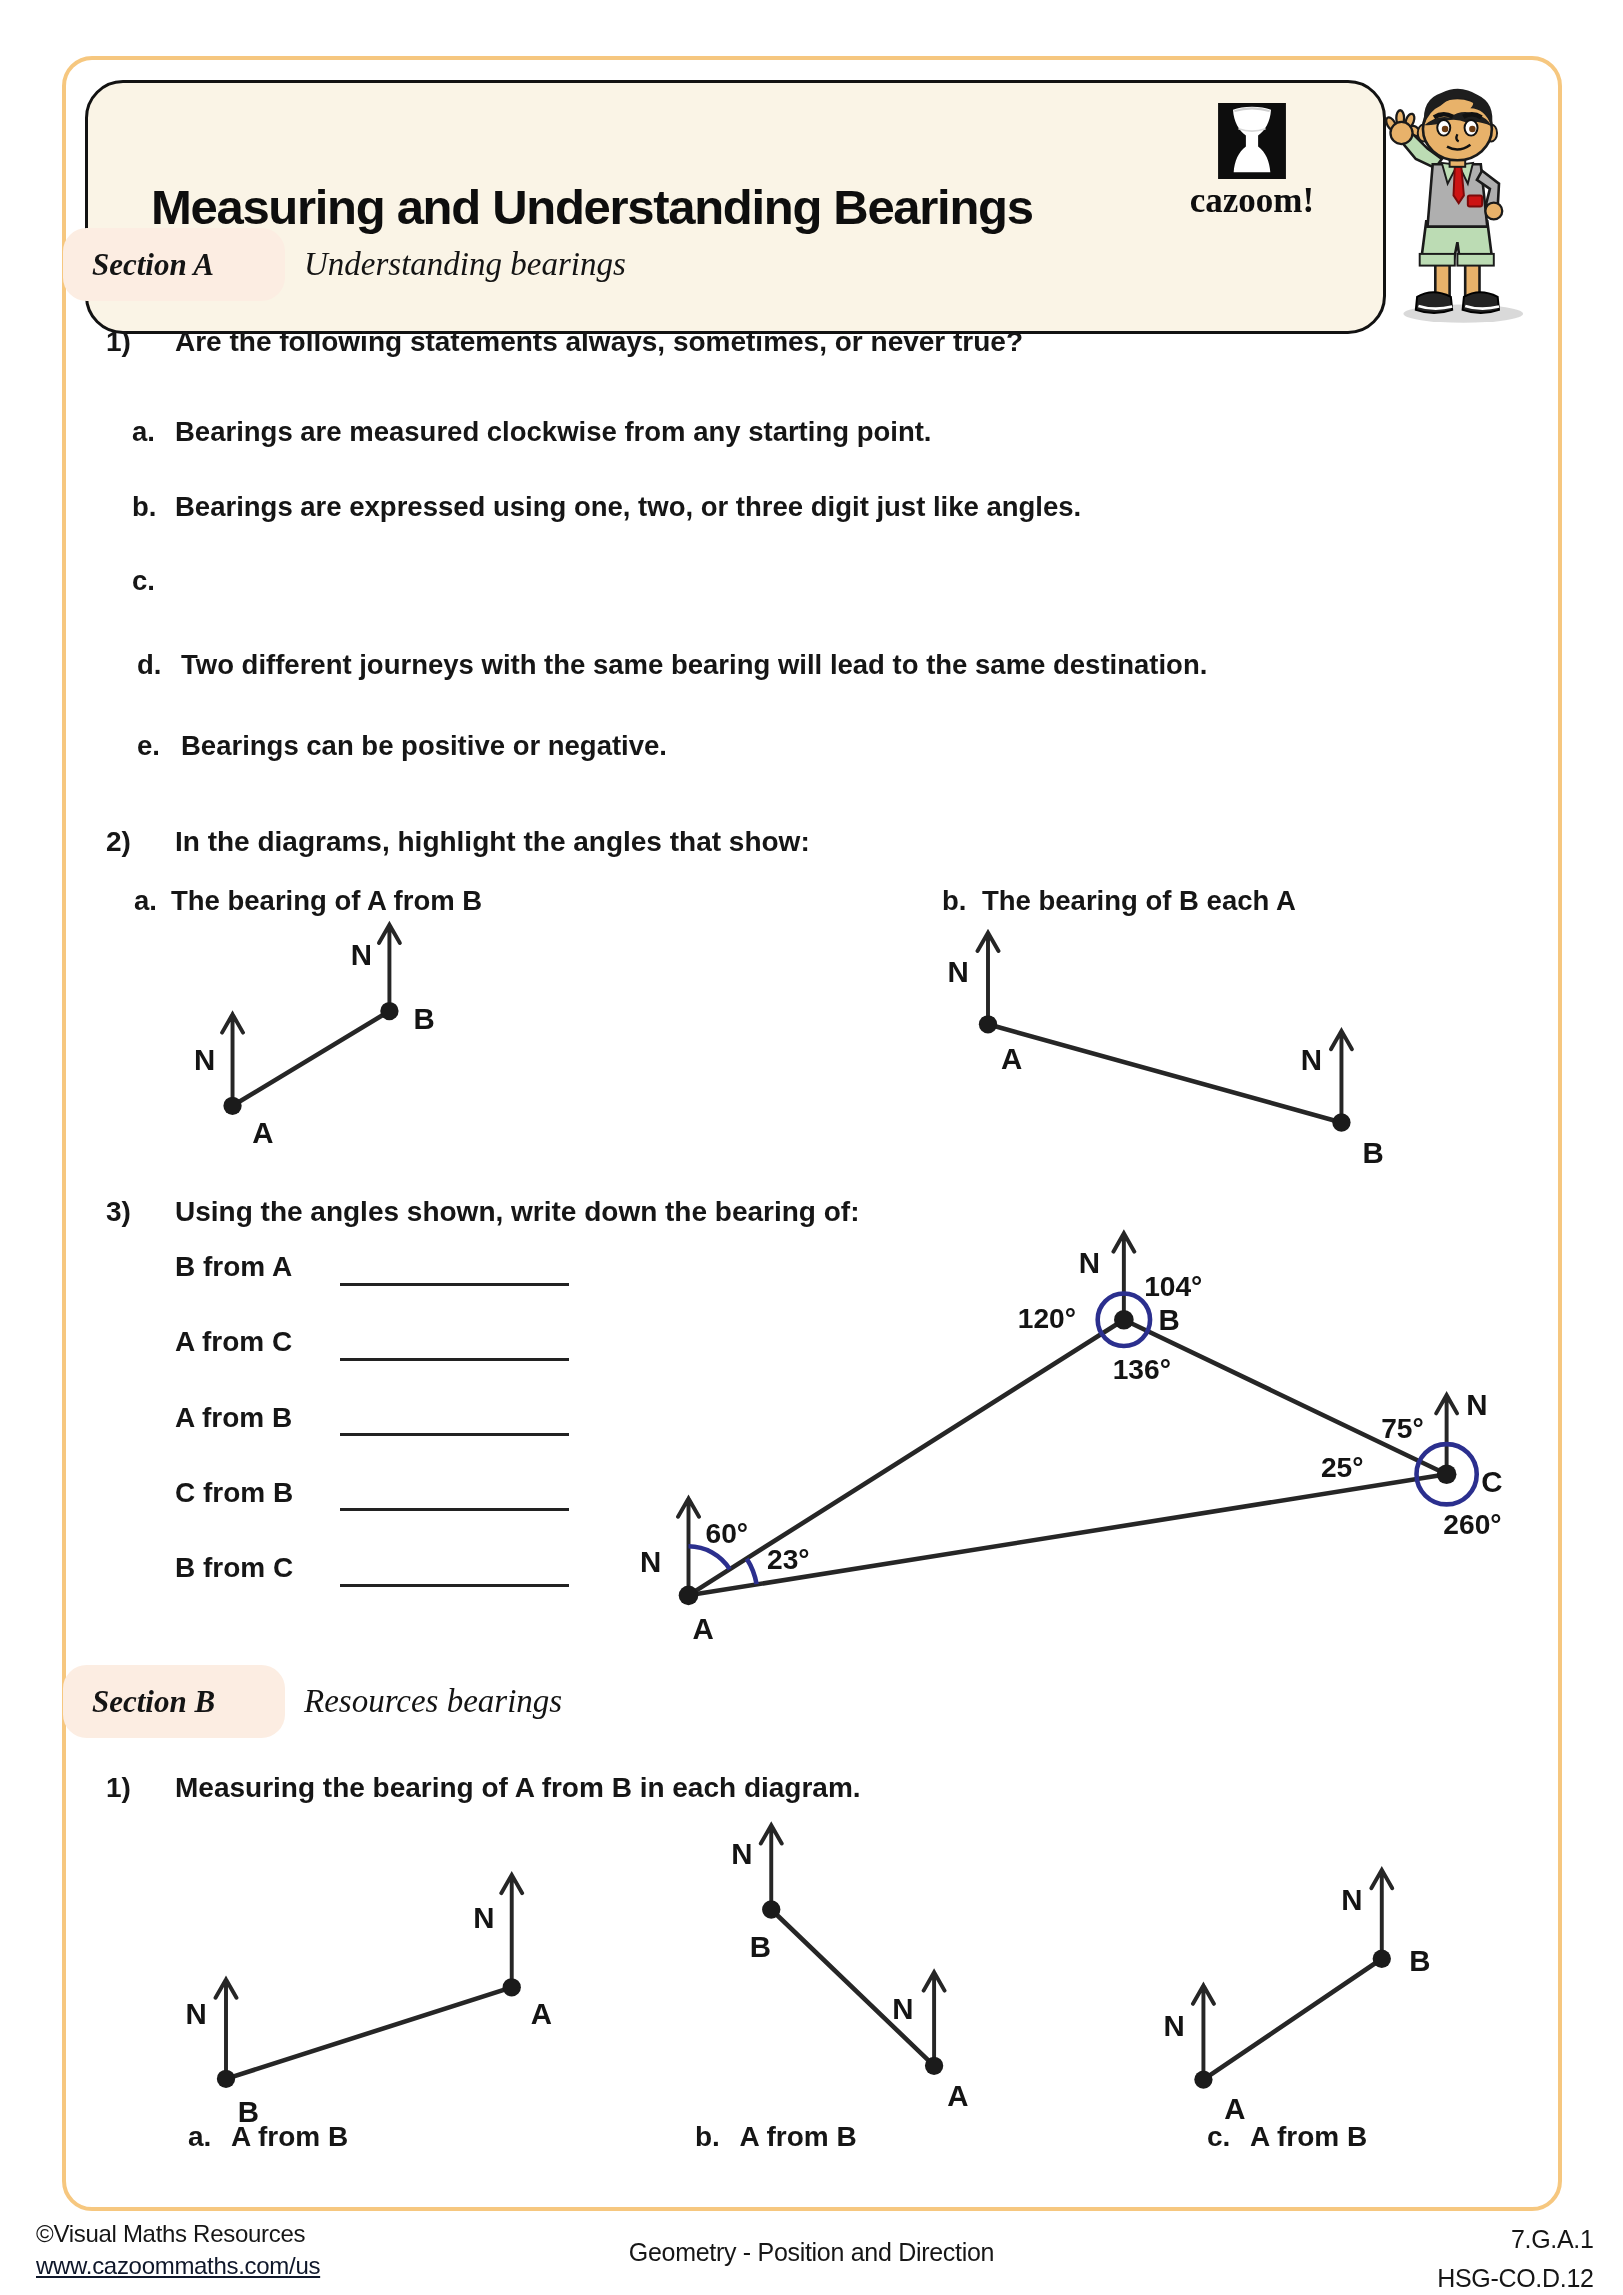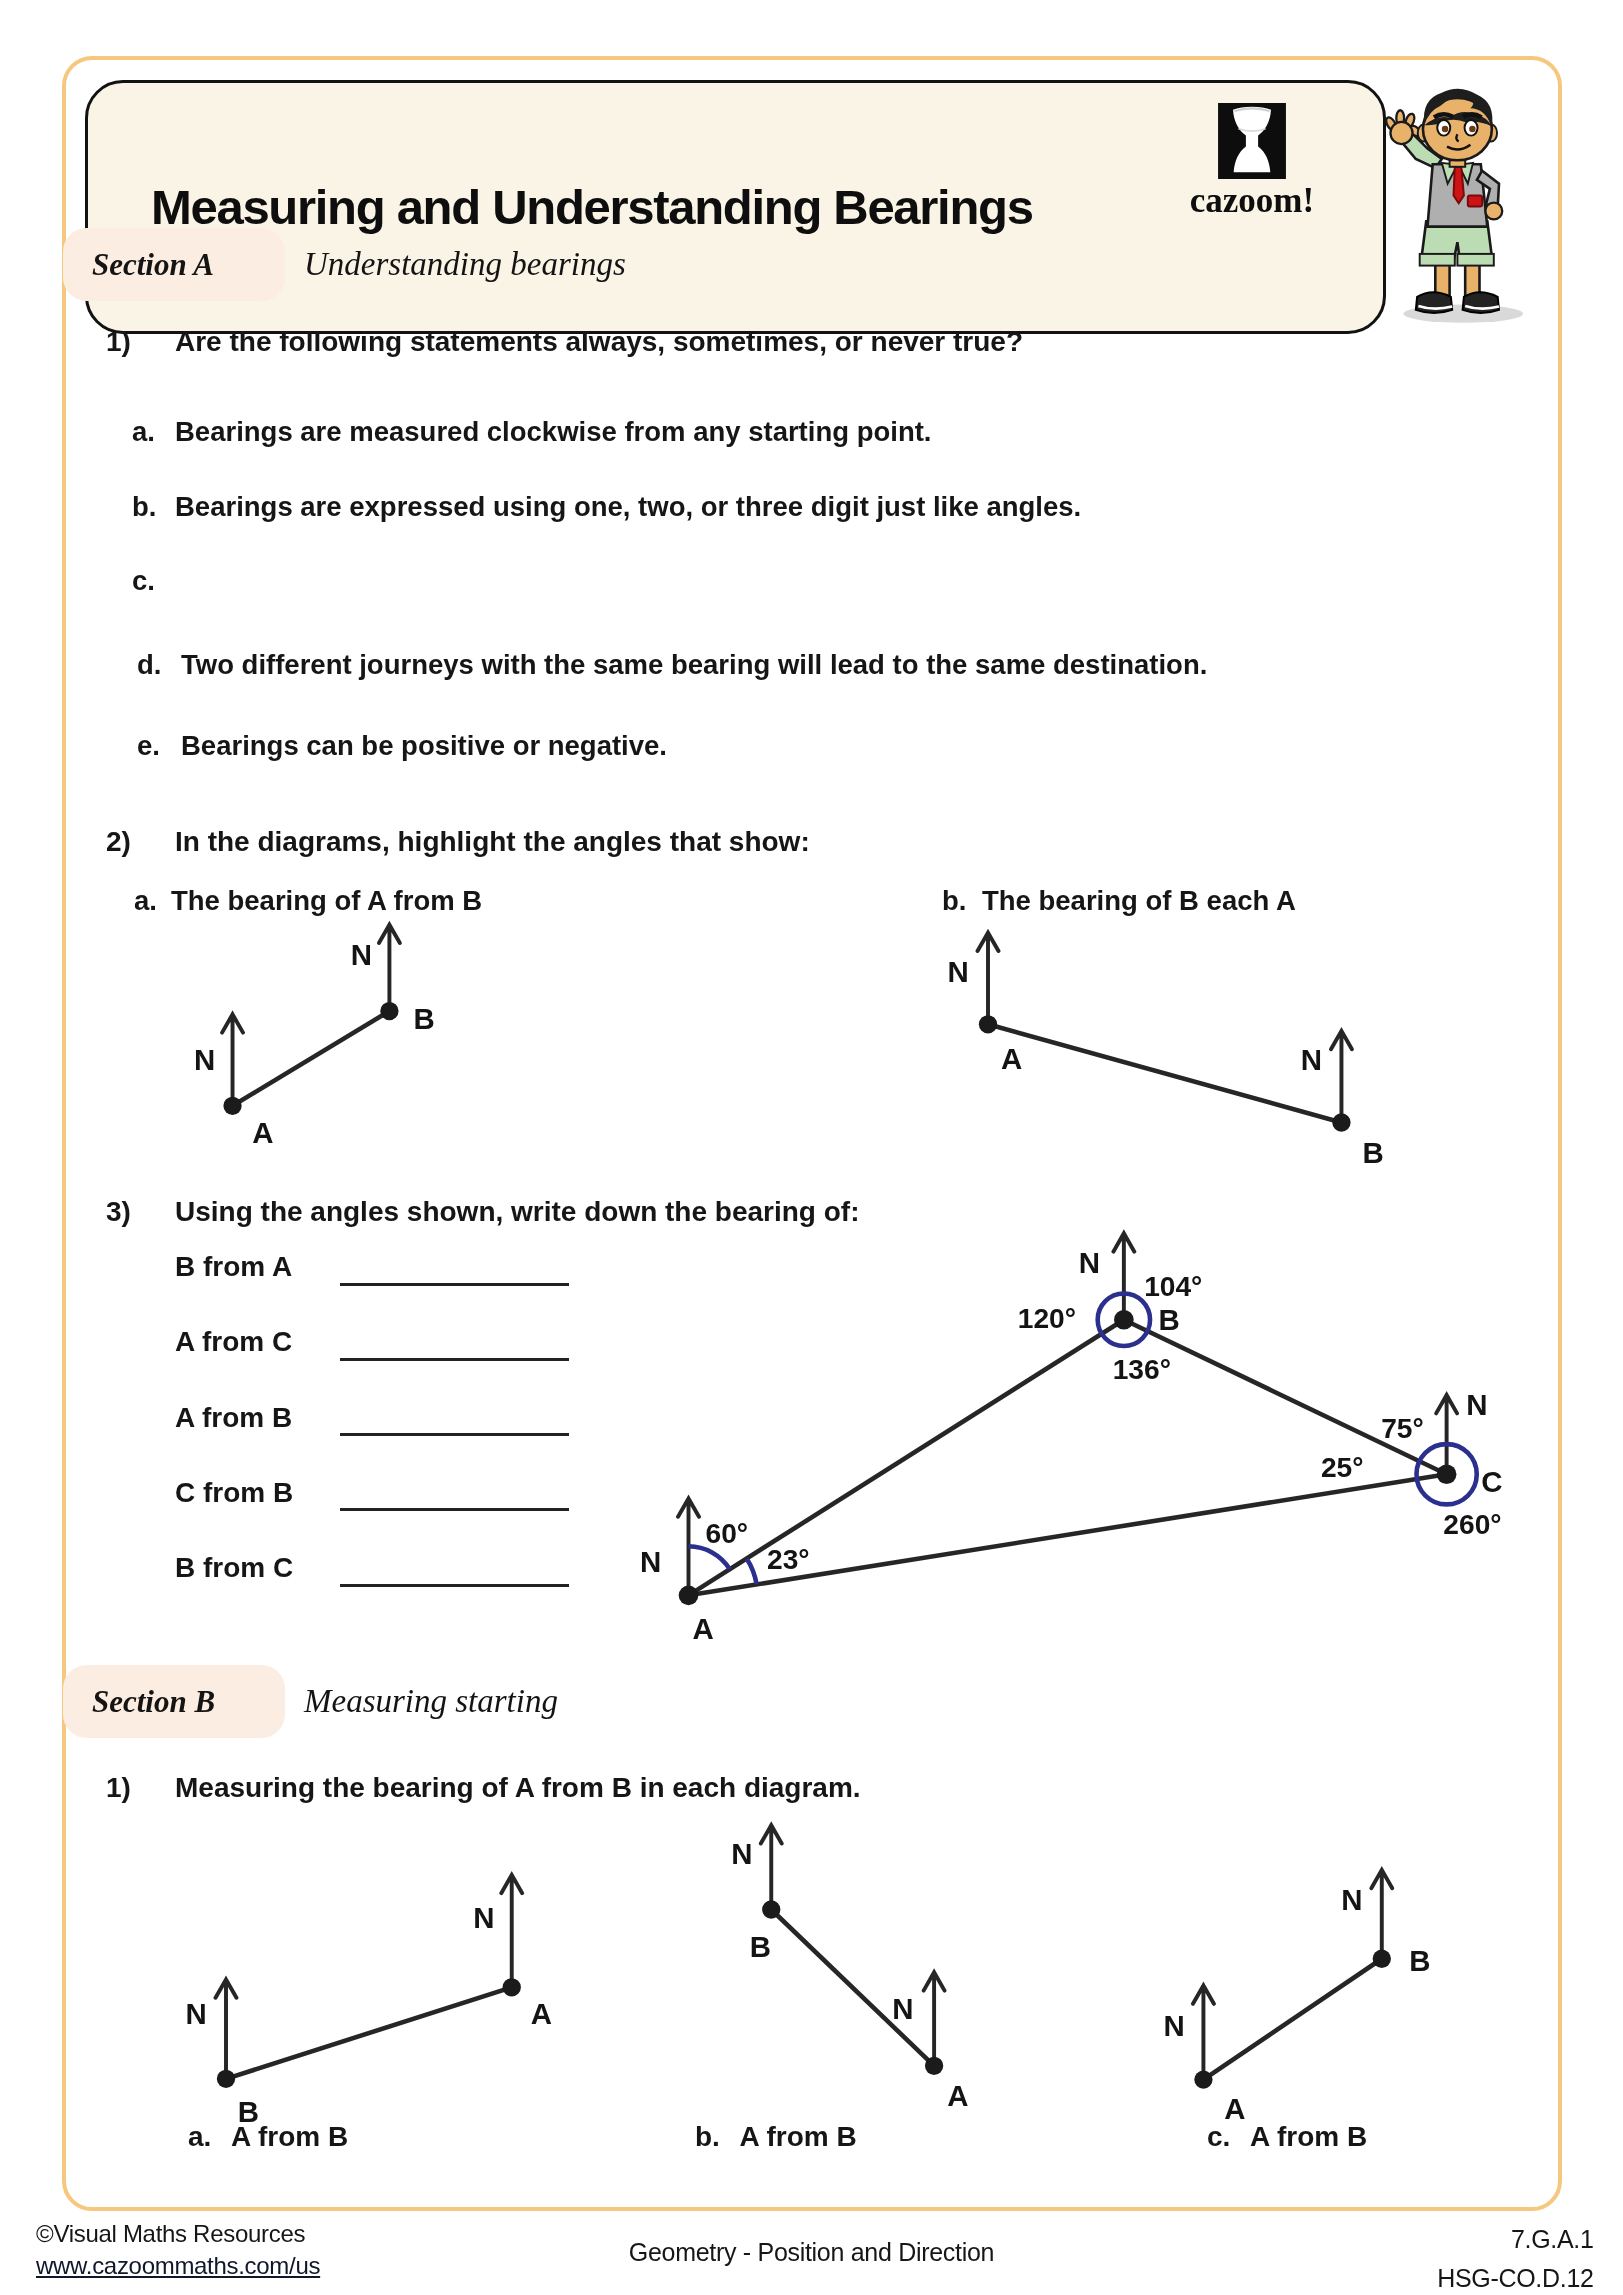--- a/index.html
+++ b/index.html
@@ -220,21 +220,21 @@
     <text class="ang" x="1305" y="500">260°</text>
     <text x="78" y="558">N</text>
     <text class="ang" x="178" y="513">60°</text>
     <text class="ang" x="272" y="553">23°</text>
     <text x="158" y="660">A</text>
   </svg>
 
   <div class="abs sec-tag" style="top:1665px;">
     <span>Section B</span>
   </div>
-  <div class="abs sec-head" style="top:1665px;">Measuring starting</div>
+  <div class="abs sec-head" style="top:1665px;">Resources bearings</div>
 
   <div class="abs qnum" style="left:106px;top:1772px;">1)</div>
   <div class="abs qtext" style="left:175px;top:1772px;">Measuring the bearing of A from B in each diagram.</div>
 
   <svg class="abs dia" style="left:141px;top:1842px;" width="425" height="288" viewBox="0 0 650 440">
     <line class="main" x1="130" y1="362" x2="567" y2="222"></line>
     <path class="north" d="M130 362 L130 210 M114 238 L130 210 L146 238"></path>
     <path class="north" d="M567 222 L567 50 M551 78 L567 50 L583 78"></path>
     <circle class="pt" cx="130" cy="362" r="14"></circle>
     <circle class="pt" cx="567" cy="222" r="14"></circle>

